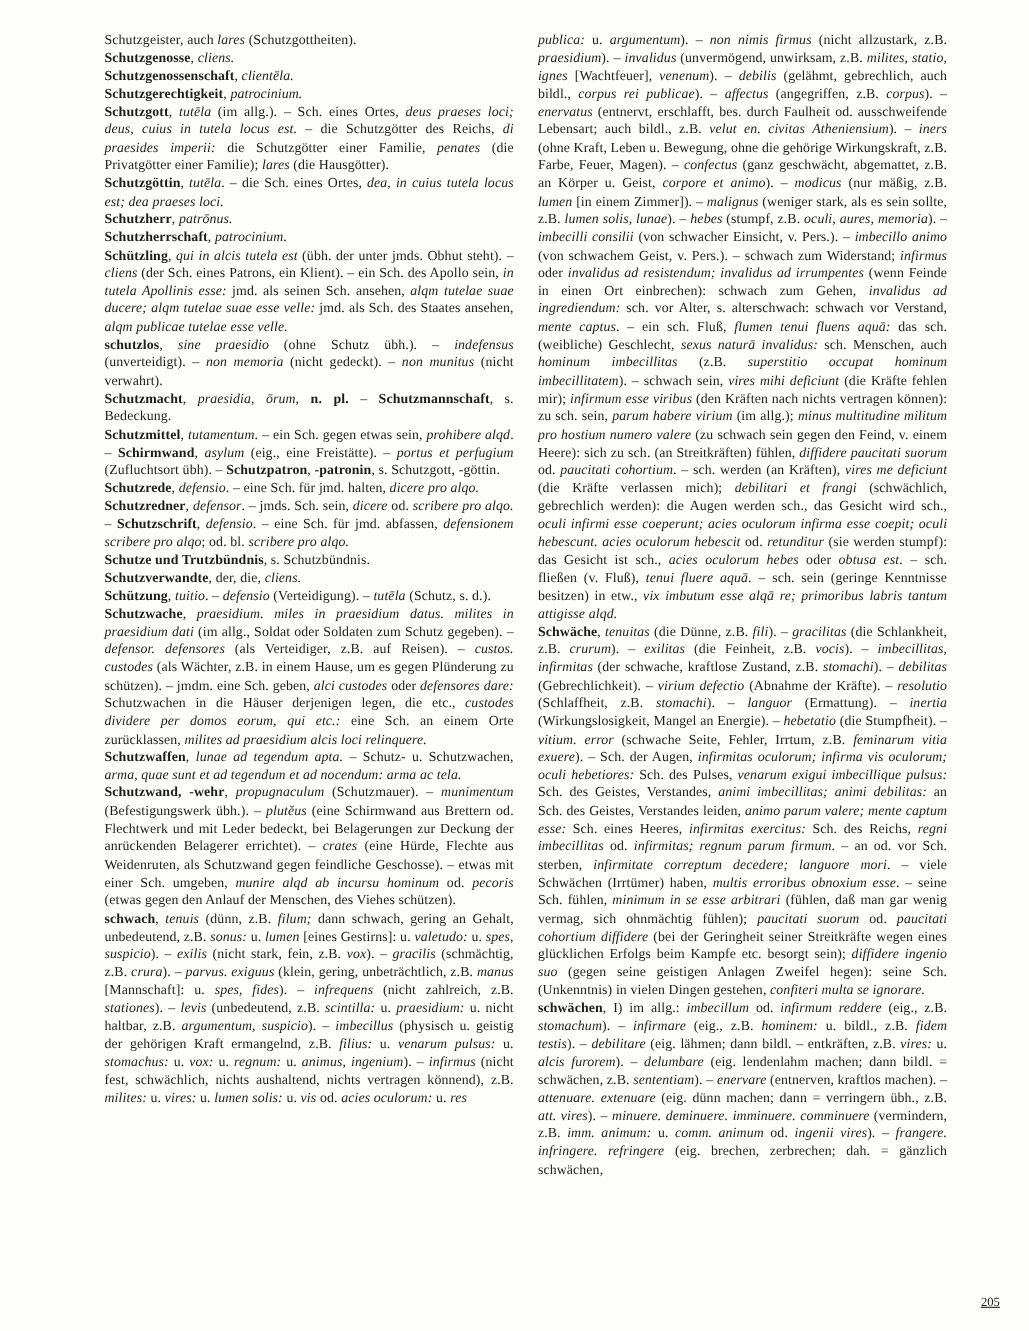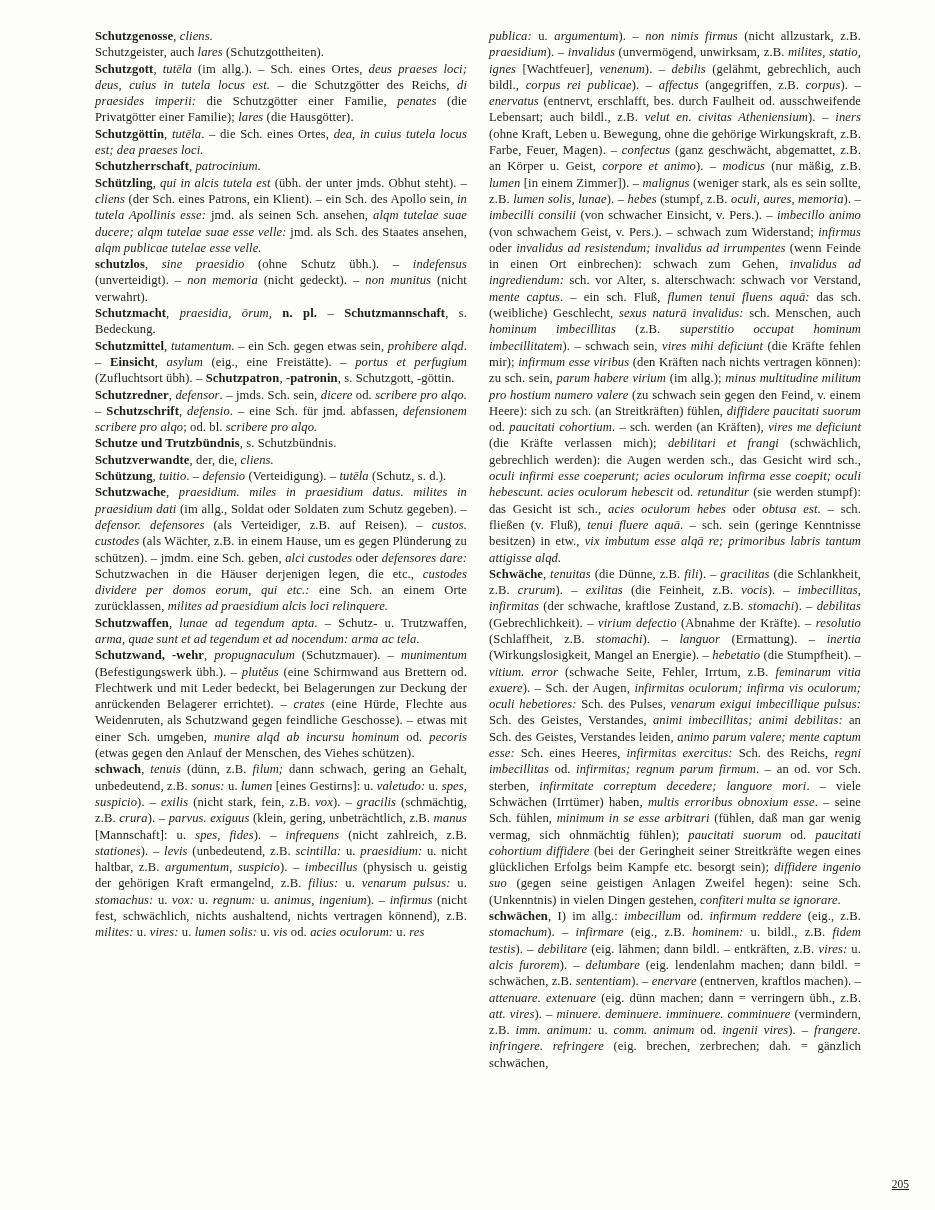--- a/index.html
+++ b/index.html
@@ -45,35 +45,39 @@
     color: #222;
     text-decoration: underline;
   }
 </style>
 </head>
 <body>
 
 <div class="page">
   <div class="columns">
     <div class="col" id="col-left">
+        <p class="entry"><span>Schutzgeister, auch </span><i>lares</i><span> (Schutzgottheiten).</span></p>
         <p class="entry"><b>Schutzgenosse</b><span>, </span><i>cliens.</i></p>
-        <p class="entry"><span>Schutzgeister, auch </span><i>lares</i><span> (Schutzgottheiten).</span></p>
+        <p class="entry"><b>Schutzgenossenschaft</b><span>, </span><i>clientēla.</i></p>
+        <p class="entry"><b>Schutzgerechtigkeit</b><span>, </span><i>patrocinium.</i></p>
         <p class="entry"><b>Schutzgott</b><span>, </span><i>tutēla</i><span> (im allg.). – Sch. eines Ortes, </span><i>deus praeses loci; deus, cuius in tutela locus est.</i><span> – die Schutzgötter des Reichs, </span><i>di praesides imperii:</i><span> die Schutzgötter einer Familie, </span><i>penates</i><span> (die Privatgötter einer Familie); </span><i>lares</i><span> (die Hausgötter).</span></p>
         <p class="entry"><b>Schutzgöttin</b><span>, </span><i>tutēla</i><span>. – die Sch. eines Ortes, </span><i>dea, in cuius tutela locus est; dea praeses loci.</i></p>
+        <p class="entry"><b>Schutzherr</b><span>, </span><i>patrōnus.</i></p>
         <p class="entry"><b>Schutzherrschaft</b><span>, </span><i>patrocinium.</i></p>
         <p class="entry"><b>Schützling</b><span>, </span><i>qui in alcis tutela est</i><span> (übh. der unter jmds. Obhut steht). – </span><i>cliens</i><span> (der Sch. eines Patrons, ein Klient). – ein Sch. des Apollo sein, </span><i>in tutela Apollinis esse:</i><span> jmd. als seinen Sch. ansehen, </span><i>alqm tutelae suae ducere; alqm tutelae suae esse velle:</i><span> jmd. als Sch. des Staates ansehen, </span><i>alqm publicae tutelae esse velle.</i></p>
         <p class="entry"><b>schutzlos</b><span>, </span><i>sine praesidio</i><span> (ohne Schutz übh.). – </span><i>indefensus</i><span> (unverteidigt). – </span><i>non memoria</i><span> (nicht gedeckt). – </span><i>non munitus</i><span> (nicht verwahrt).</span></p>
         <p class="entry"><b>Schutzmacht</b><span>, </span><i>praesidia, ōrum, </i><b>n. pl.</b><span> – </span><b>Schutzmannschaft</b><span>, s. Bedeckung.</span></p>
-        <p class="entry"><b>Schutzmittel</b><span>, </span><i>tutamentum</i><span>. – ein Sch. gegen etwas sein, </span><i>prohibere alqd</i><span>. – </span><b>Einsicht</b><span>, </span><i>asylum</i><span> (eig., eine Freistätte). – </span><i>portus et perfugium</i><span> (Zufluchtsort übh). – </span><b>Schutzpatron</b><span>, </span><b>-patronin</b><span>, s. Schutzgott, -göttin.</span></p>
+        <p class="entry"><b>Schutzmittel</b><span>, </span><i>tutamentum</i><span>. – ein Sch. gegen etwas sein, </span><i>prohibere alqd</i><span>. – </span><b>Schirmwand</b><span>, </span><i>asylum</i><span> (eig., eine Freistätte). – </span><i>portus et perfugium</i><span> (Zufluchtsort übh). – </span><b>Schutzpatron</b><span>, </span><b>-patronin</b><span>, s. Schutzgott, -göttin.</span></p>
+        <p class="entry"><b>Schutzrede</b><span>, </span><i>defensio</i><span>. – eine Sch. für jmd. halten, </span><i>dicere pro alqo.</i></p>
         <p class="entry"><b>Schutzredner</b><span>, </span><i>defensor</i><span>. – jmds. Sch. sein, </span><i>dicere</i><span> od. </span><i>scribere pro alqo.</i><span> – </span><b>Schutzschrift</b><span>, </span><i>defensio</i><span>. – eine Sch. für jmd. abfassen, </span><i>defensionem scribere pro alqo</i><span>; od. bl. </span><i>scribere pro alqo.</i></p>
         <p class="entry"><b>Schutze und Trutzbündnis</b><span>, s. Schutzbündnis.</span></p>
         <p class="entry"><b>Schutzverwandte</b><span>, der, die, </span><i>cliens.</i></p>
         <p class="entry"><b>Schützung</b><span>, </span><i>tuitio</i><span>. – </span><i>defensio</i><span> (Verteidigung). – </span><i>tutēla</i><span> (Schutz, s. d.).</span></p>
         <p class="entry"><b>Schutzwache</b><span>, </span><i>praesidium. miles in praesidium datus. milites in praesidium dati</i><span> (im allg., Soldat oder Soldaten zum Schutz gegeben). – </span><i>defensor. defensores</i><span> (als Verteidiger, z.B. auf Reisen). – </span><i>custos. custodes</i><span> (als Wächter, z.B. in einem Hause, um es gegen Plünderung zu schützen). – jmdm. eine Sch. geben, </span><i>alci custodes</i><span> oder </span><i>defensores dare:</i><span> Schutzwachen in die Häuser derjenigen legen, die etc., </span><i>custodes dividere per domos eorum, qui etc.:</i><span> eine Sch. an einem Orte zurücklassen, </span><i>milites ad praesidium alcis loci relinquere.</i></p>
-        <p class="entry"><b>Schutzwaffen</b><span>, </span><i>lunae ad tegendum apta.</i><span> – Schutz- u. Trutzwaffen, </span><i>arma, quae sunt et ad tegendum et ad nocendum: arma ac tela.</i></p>
+        <p class="entry"><b>Schutzwaffen</b><span>, </span><i>lunae ad tegendum apta.</i><span> – Schutz- u. Schutzwachen, </span><i>arma, quae sunt et ad tegendum et ad nocendum: arma ac tela.</i></p>
         <p class="entry"><b>Schutzwand, -wehr</b><span>, </span><i>propugnaculum</i><span> (Schutzmauer). – </span><i>munimentum</i><span> (Befestigungswerk übh.). – </span><i>plutĕus</i><span> (eine Schirmwand aus Brettern od. Flechtwerk und mit Leder bedeckt, bei Belagerungen zur Deckung der anrückenden Belagerer errichtet). – </span><i>crates</i><span> (eine Hürde, Flechte aus Weidenruten, als Schutzwand gegen feindliche Geschosse). – etwas mit einer Sch. umgeben, </span><i>munire alqd ab incursu hominum</i><span> od. </span><i>pecoris</i><span> (etwas gegen den Anlauf der Menschen, des Viehes schützen).</span></p>
         <p class="entry"><b>schwach</b><span>, </span><i>tenuis</i><span> (dünn, z.B. </span><i>filum;</i><span> dann schwach, gering an Gehalt, unbedeutend, z.B. </span><i>sonus:</i><span> u. </span><i>lumen</i><span> [eines Gestirns]: u. </span><i>valetudo:</i><span> u. </span><i>spes, suspicio</i><span>). – </span><i>exilis</i><span> (nicht stark, fein, z.B. </span><i>vox</i><span>). – </span><i>gracilis</i><span> (schmächtig, z.B. </span><i>crura</i><span>). – </span><i>parvus. exiguus</i><span> (klein, gering, unbeträchtlich, z.B. </span><i>manus</i><span> [Mannschaft]: u. </span><i>spes, fides</i><span>). – </span><i>infrequens</i><span> (nicht zahlreich, z.B. </span><i>stationes</i><span>). – </span><i>levis</i><span> (unbedeutend, z.B. </span><i>scintilla:</i><span> u. </span><i>praesidium:</i><span> u. nicht haltbar, z.B. </span><i>argumentum, suspicio</i><span>). – </span><i>imbecillus</i><span> (physisch u. geistig der gehörigen Kraft ermangelnd, z.B. </span><i>filius:</i><span> u. </span><i>venarum pulsus:</i><span> u. </span><i>stomachus:</i><span> u. </span><i>vox:</i><span> u. </span><i>regnum:</i><span> u. </span><i>animus, ingenium</i><span>). – </span><i>infirmus</i><span> (nicht fest, schwächlich, nichts aushaltend, nichts vertragen könnend), z.B. </span><i>milites:</i><span> u. </span><i>vires:</i><span> u. </span><i>lumen solis:</i><span> u. </span><i>vis</i><span> od. </span><i>acies oculorum:</i><span> u. </span><i>res</i></p>
       </div>
     <div class="col" id="col-right">
         <p class="entry"><i>publica:</i><span> u. </span><i>argumentum</i><span>). – </span><i>non nimis firmus</i><span> (nicht allzustark, z.B. </span><i>praesidium</i><span>). – </span><i>invalidus</i><span> (unvermögend, unwirksam, z.B. </span><i>milites, statio, ignes</i><span> [Wachtfeuer], </span><i>venenum</i><span>). – </span><i>debilis</i><span> (gelähmt, gebrechlich, auch bildl., </span><i>corpus rei publicae</i><span>). – </span><i>affectus</i><span> (angegriffen, z.B. </span><i>corpus</i><span>). – </span><i>enervatus</i><span> (entnervt, erschlafft, bes. durch Faulheit od. ausschweifende Lebensart; auch bildl., z.B. </span><i>velut en. civitas Atheniensium</i><span>). – </span><i>iners</i><span> (ohne Kraft, Leben u. Bewegung, ohne die gehörige Wirkungskraft, z.B. Farbe, Feuer, Magen). – </span><i>confectus</i><span> (ganz geschwächt, abgemattet, z.B. an Körper u. Geist, </span><i>corpore et animo</i><span>). – </span><i>modicus</i><span> (nur mäßig, z.B. </span><i>lumen</i><span> [in einem Zimmer]). – </span><i>malignus</i><span> (weniger stark, als es sein sollte, z.B. </span><i>lumen solis, lunae</i><span>). – </span><i>hebes</i><span> (stumpf, z.B. </span><i>oculi, aures, memoria</i><span>). – </span><i>imbecilli consilii</i><span> (von schwacher Einsicht, v. Pers.). – </span><i>imbecillo animo</i><span> (von schwachem Geist, v. Pers.). – schwach zum Widerstand; </span><i>infirmus</i><span> oder </span><i>invalidus ad resistendum; invalidus ad irrumpentes</i><span> (wenn Feinde in einen Ort einbrechen): schwach zum Gehen, </span><i>invalidus ad ingrediendum:</i><span> sch. vor Alter, s. alterschwach: schwach vor Verstand, </span><i>mente captus</i><span>. – ein sch. Fluß, </span><i>flumen tenui fluens aquā:</i><span> das sch. (weibliche) Geschlecht, </span><i>sexus naturā invalidus:</i><span> sch. Menschen, auch </span><i>hominum imbecillitas</i><span> (z.B. </span><i>superstitio occupat hominum imbecillitatem</i><span>). – schwach sein, </span><i>vires mihi deficiunt</i><span> (die Kräfte fehlen mir); </span><i>infirmum esse viribus</i><span> (den Kräften nach nichts vertragen können): zu sch. sein, </span><i>parum habere virium</i><span> (im allg.); </span><i>minus multitudine militum pro hostium numero valere</i><span> (zu schwach sein gegen den Feind, v. einem Heere): sich zu sch. (an Streitkräften) fühlen, </span><i>diffidere paucitati suorum</i><span> od. </span><i>paucitati cohortium</i><span>. – sch. werden (an Kräften), </span><i>vires me deficiunt</i><span> (die Kräfte verlassen mich); </span><i>debilitari et frangi</i><span> (schwächlich, gebrechlich werden): die Augen werden sch., das Gesicht wird sch., </span><i>oculi infirmi esse coeperunt; acies oculorum infirma esse coepit; oculi hebescunt. acies oculorum hebescit</i><span> od. </span><i>retunditur</i><span> (sie werden stumpf): das Gesicht ist sch., </span><i>acies oculorum hebes</i><span> oder </span><i>obtusa est</i><span>. – sch. fließen (v. Fluß), </span><i>tenui fluere aquā</i><span>. – sch. sein (geringe Kenntnisse besitzen) in etw., </span><i>vix imbutum esse alqā re; primoribus labris tantum attigisse alqd.</i></p>
         <p class="entry"><b>Schwäche</b><span>, </span><i>tenuitas</i><span> (die Dünne, z.B. </span><i>fili</i><span>). – </span><i>gracilitas</i><span> (die Schlankheit, z.B. </span><i>crurum</i><span>). – </span><i>exilitas</i><span> (die Feinheit, z.B. </span><i>vocis</i><span>). – </span><i>imbecillitas, infirmitas</i><span> (der schwache, kraftlose Zustand, z.B. </span><i>stomachi</i><span>). – </span><i>debilitas</i><span> (Gebrechlichkeit). – </span><i>virium defectio</i><span> (Abnahme der Kräfte). – </span><i>resolutio</i><span> (Schlaffheit, z.B. </span><i>stomachi</i><span>). – </span><i>languor</i><span> (Ermattung). – </span><i>inertia</i><span> (Wirkungslosigkeit, Mangel an Energie). – </span><i>hebetatio</i><span> (die Stumpfheit). – </span><i>vitium. error</i><span> (schwache Seite, Fehler, Irrtum, z.B. </span><i>feminarum vitia exuere</i><span>). – Sch. der Augen, </span><i>infirmitas oculorum; infirma vis oculorum; oculi hebetiores:</i><span> Sch. des Pulses, </span><i>venarum exigui imbecillique pulsus:</i><span> Sch. des Geistes, Verstandes, </span><i>animi imbecillitas; animi debilitas:</i><span> an Sch. des Geistes, Verstandes leiden, </span><i>animo parum valere; mente captum esse:</i><span> Sch. eines Heeres, </span><i>infirmitas exercitus:</i><span> Sch. des Reichs, </span><i>regni imbecillitas</i><span> od. </span><i>infirmitas; regnum parum firmum</i><span>. – an od. vor Sch. sterben, </span><i>infirmitate correptum decedere; languore mori</i><span>. – viele Schwächen (Irrtümer) haben, </span><i>multis erroribus obnoxium esse</i><span>. – seine Sch. fühlen, </span><i>minimum in se esse arbitrari</i><span> (fühlen, daß man gar wenig vermag, sich ohnmächtig fühlen); </span><i>paucitati suorum</i><span> od. </span><i>paucitati cohortium diffidere</i><span> (bei der Geringheit seiner Streitkräfte wegen eines glücklichen Erfolgs beim Kampfe etc. besorgt sein); </span><i>diffidere ingenio suo</i><span> (gegen seine geistigen Anlagen Zweifel hegen): seine Sch. (Unkenntnis) in vielen Dingen gestehen, </span><i>confiteri multa se ignorare.</i></p>
         <p class="entry"><b>schwächen</b><span>, I) im allg.: </span><i>imbecillum</i><span> od. </span><i>infirmum reddere</i><span> (eig., z.B. </span><i>stomachum</i><span>). – </span><i>infirmare</i><span> (eig., z.B. </span><i>hominem:</i><span> u. bildl., z.B. </span><i>fidem testis</i><span>). – </span><i>debilitare</i><span> (eig. lähmen; dann bildl. – entkräften, z.B. </span><i>vires:</i><span> u. </span><i>alcis furorem</i><span>). – </span><i>delumbare</i><span> (eig. lendenlahm machen; dann bildl. = schwächen, z.B. </span><i>sententiam</i><span>). – </span><i>enervare</i><span> (entnerven, kraftlos machen). – </span><i>attenuare. extenuare</i><span> (eig. dünn machen; dann = verringern übh., z.B. </span><i>att. vires</i><span>). – </span><i>minuere. deminuere. imminuere. comminuere</i><span> (vermindern, z.B. </span><i>imm. animum:</i><span> u. </span><i>comm. animum</i><span> od. </span><i>ingenii vires</i><span>). – </span><i>frangere. infringere. refringere</i><span> (eig. brechen, zerbrechen; dah. = gänzlich schwächen,</span></p>
       </div>
   </div>
   <div class="page-number">205</div>

